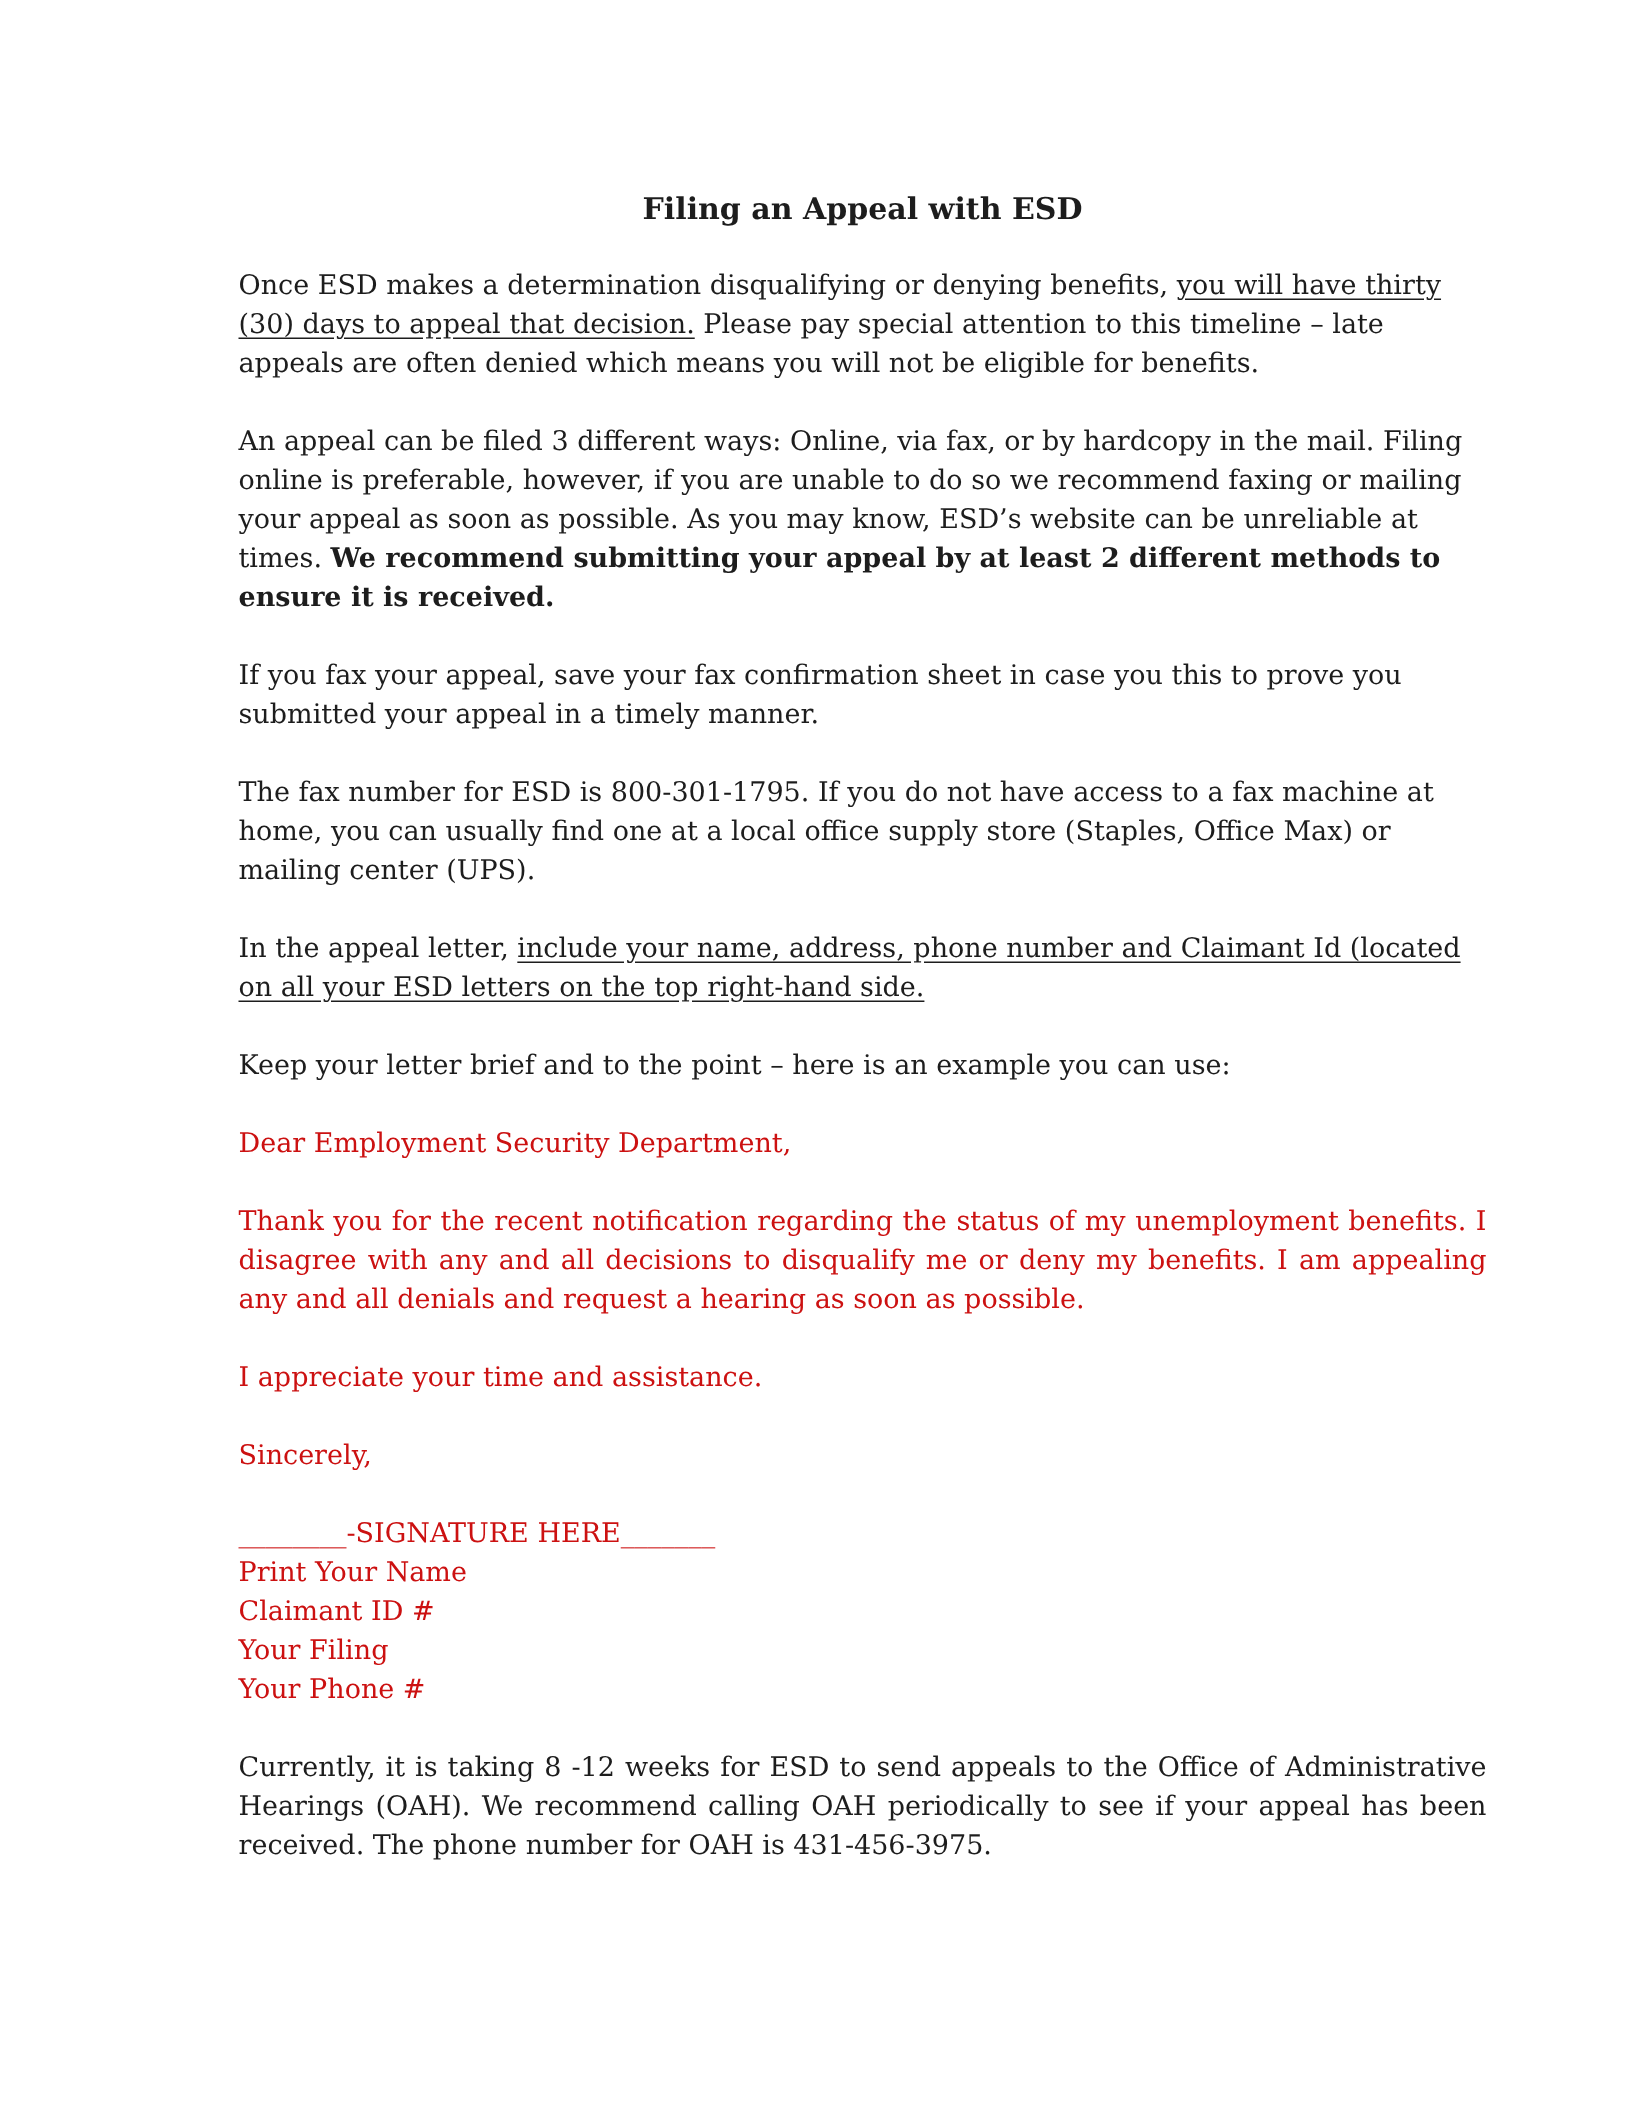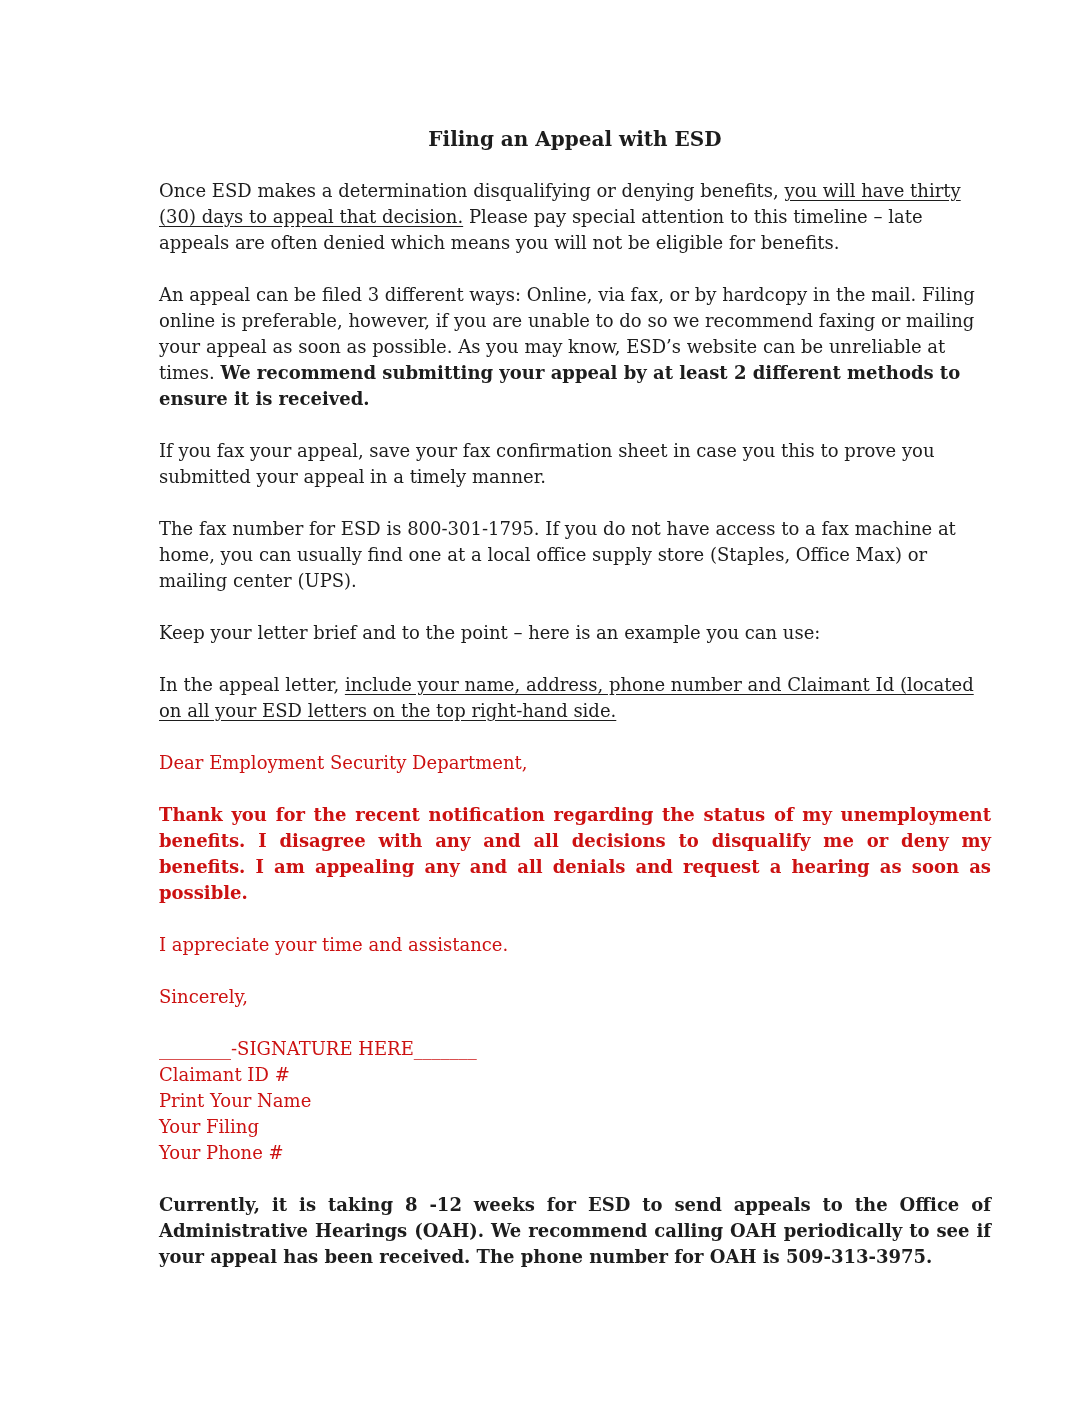--- a/index.html
+++ b/index.html
@@ -38,21 +38,20 @@
   }
   .u {
     text-decoration: underline;
     text-underline-offset: 3px;
   }
   .b {
     font-weight: bold;
   }
   .just {
     text-align: justify;
-    font-weight: bold;
   }
   .red-section {
     color: var(--accent-red);
   }
   .sig-block p {
     margin: 0;
   }
   .sig-block {
     margin-bottom: 26px;
   }
@@ -65,34 +64,34 @@
   <h1 class="title">Filing an Appeal with ESD</h1>
 
   <p><span>Once ESD makes a determination disqualifying or denying benefits, </span><span class="u">you will have thirty (30) days to appeal that decision.</span><span> Please pay special attention to this timeline – late appeals are often denied which means you will not be eligible for benefits.</span></p>
 
   <p><span>An appeal can be filed 3 different ways: Online, via fax, or by hardcopy in the mail. Filing online is preferable, however, if you are unable to do so we recommend faxing or mailing your appeal as soon as possible. As you may know, ESD’s website can be unreliable at times. </span><span class="b">We recommend submitting your appeal by at least 2 different methods to ensure it is received.</span></p>
 
   <p>If you fax your appeal, save your fax confirmation sheet in case you this to prove you submitted your appeal in a timely manner.</p>
 
   <p>The fax number for ESD is 800-301-1795. If you do not have access to a fax machine at home, you can usually find one at a local office supply store (Staples, Office Max) or mailing center (UPS).</p>
 
+  <p><span>In the appeal letter, </span><span class="u">include your name, address, phone number and Claimant Id (located on all your ESD letters on the top right-hand side.</span></p>
+
   <p>Keep your letter brief and to the point – here is an example you can use:</p>
-
-  <p><span>In the appeal letter, </span><span class="u">include your name, address, phone number and Claimant Id (located on all your ESD letters on the top right-hand side.</span></p>
 
   <section class="red-section">
     <p>Dear Employment Security Department,</p>
     <p class="just">Thank you for the recent notification regarding the status of my unemployment benefits. I disagree with any and all decisions to disqualify me or deny my benefits. I am appealing any and all denials and request a hearing as soon as possible.</p>
     <p>I appreciate your time and assistance.</p>
     <p>Sincerely,</p>
     <div class="sig-block">
       <p>________-SIGNATURE HERE_______</p>
+      <p>Print Your Name</p>
       <p>Claimant ID #</p>
-      <p>Print Your Name</p>
       <p>Your Filing</p>
       <p>Your Phone #</p>
     </div>
   </section>
 
-  <p class="just">Currently, it is taking 8 -12 weeks for ESD to send appeals to the Office of Administrative Hearings (OAH). We recommend calling OAH periodically to see if your appeal has been received. The phone number for OAH is 509-313-3975.</p>
+  <p class="just">Currently, it is taking 8 -12 weeks for ESD to send appeals to the Office of Administrative Hearings (OAH). We recommend calling OAH periodically to see if your appeal has been received. The phone number for OAH is 431-456-3975.</p>
 
 
 </main>
 
 </body></html>

